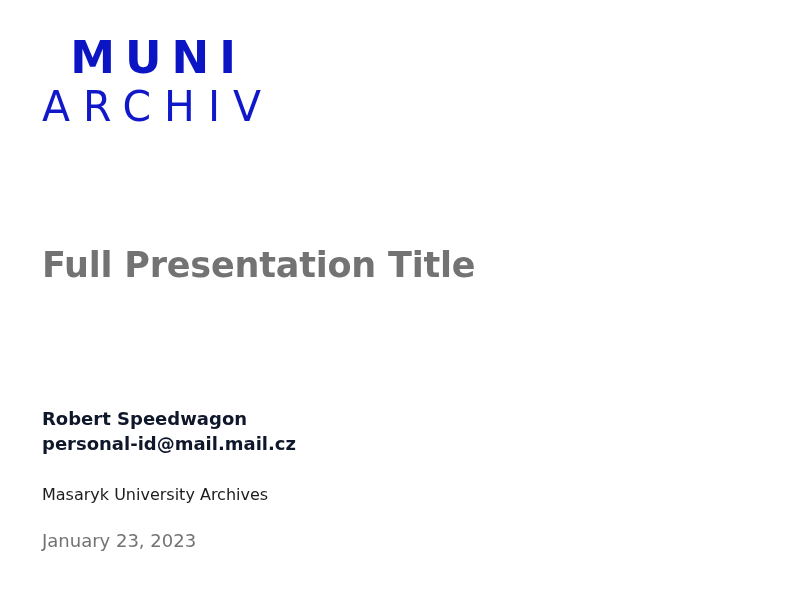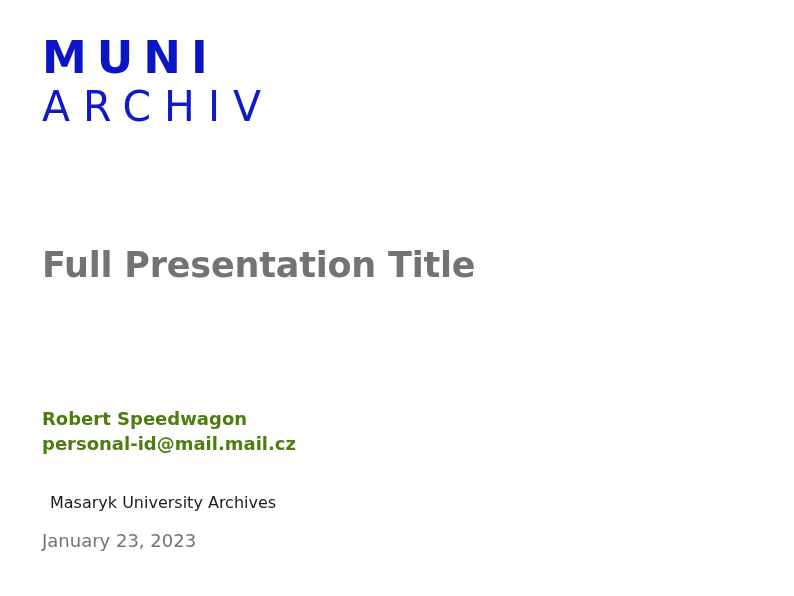--- a/index.html
+++ b/index.html
@@ -30,20 +30,21 @@
   }
 
   .logo-muni {
     font-family: "DejaVu Sans", sans-serif;
     font-weight: 700;
     font-size: 45px;
     line-height: 50px;
     letter-spacing: 10px;
     color: #0c15c4;
     white-space: nowrap;
+    text-align: center;
   }
 
   .logo-archiv {
     font-family: "DejaVu Sans", sans-serif;
     font-weight: 400;
     font-size: 41px;
     line-height: 46px;
     letter-spacing: 13px;
     color: #1118c9;
     white-space: nowrap;
@@ -87,35 +88,35 @@
     top: 406px;
     width: 700px;
   }
 
   .author-name,
   .author-email {
     font-family: "DejaVu Sans", sans-serif;
     font-weight: 700;
     font-size: 18px;
     line-height: 25px;
-    color: #4d7c0f;
+    color: #0f172a;
     margin: 0;
     white-space: nowrap;
   }
 
   .affiliation {
     position: absolute;
     left: 42px;
     top: 483px;
     font-family: "DejaVu Sans", sans-serif;
     font-weight: 400;
     font-size: 16px;
     line-height: 23px;
     color: #1c1c1c;
-    margin: 8px;
+    margin: 0;
     white-space: nowrap;
   }
 
   .slide-date {
     position: absolute;
     left: 42px;
     top: 528px;
     font-family: "DejaVu Sans", sans-serif;
     font-weight: 400;
     font-size: 18px;

